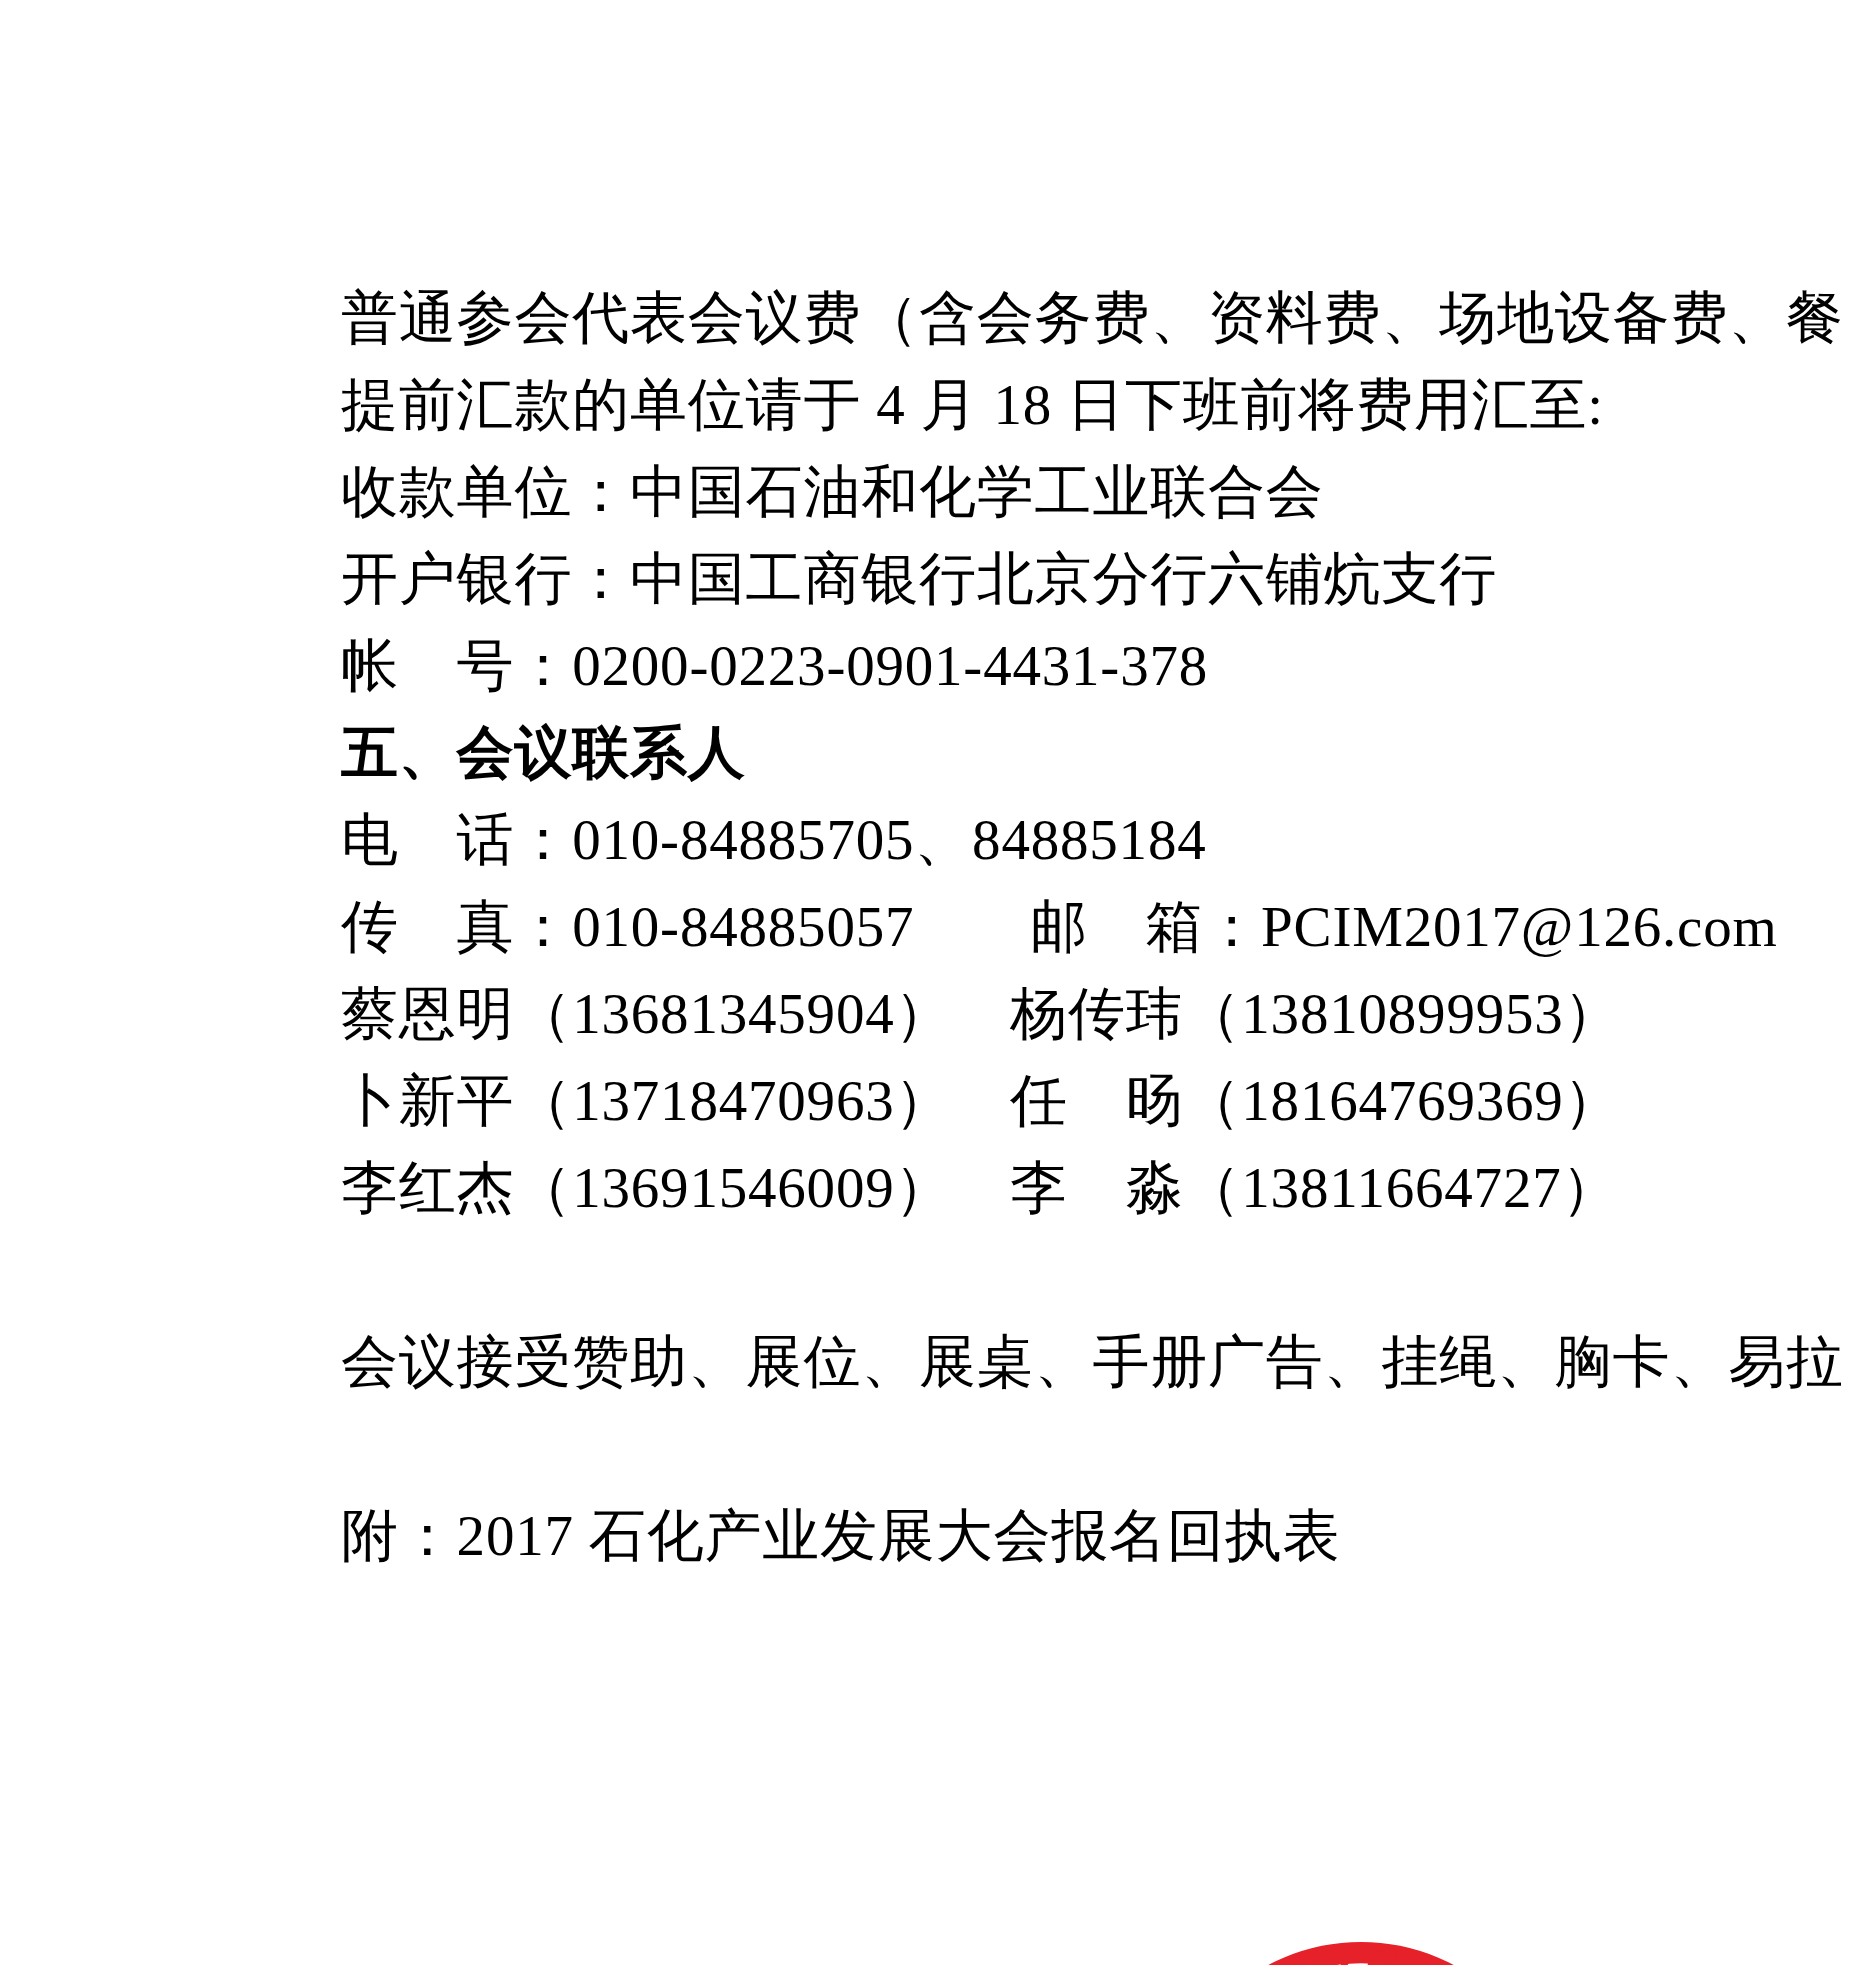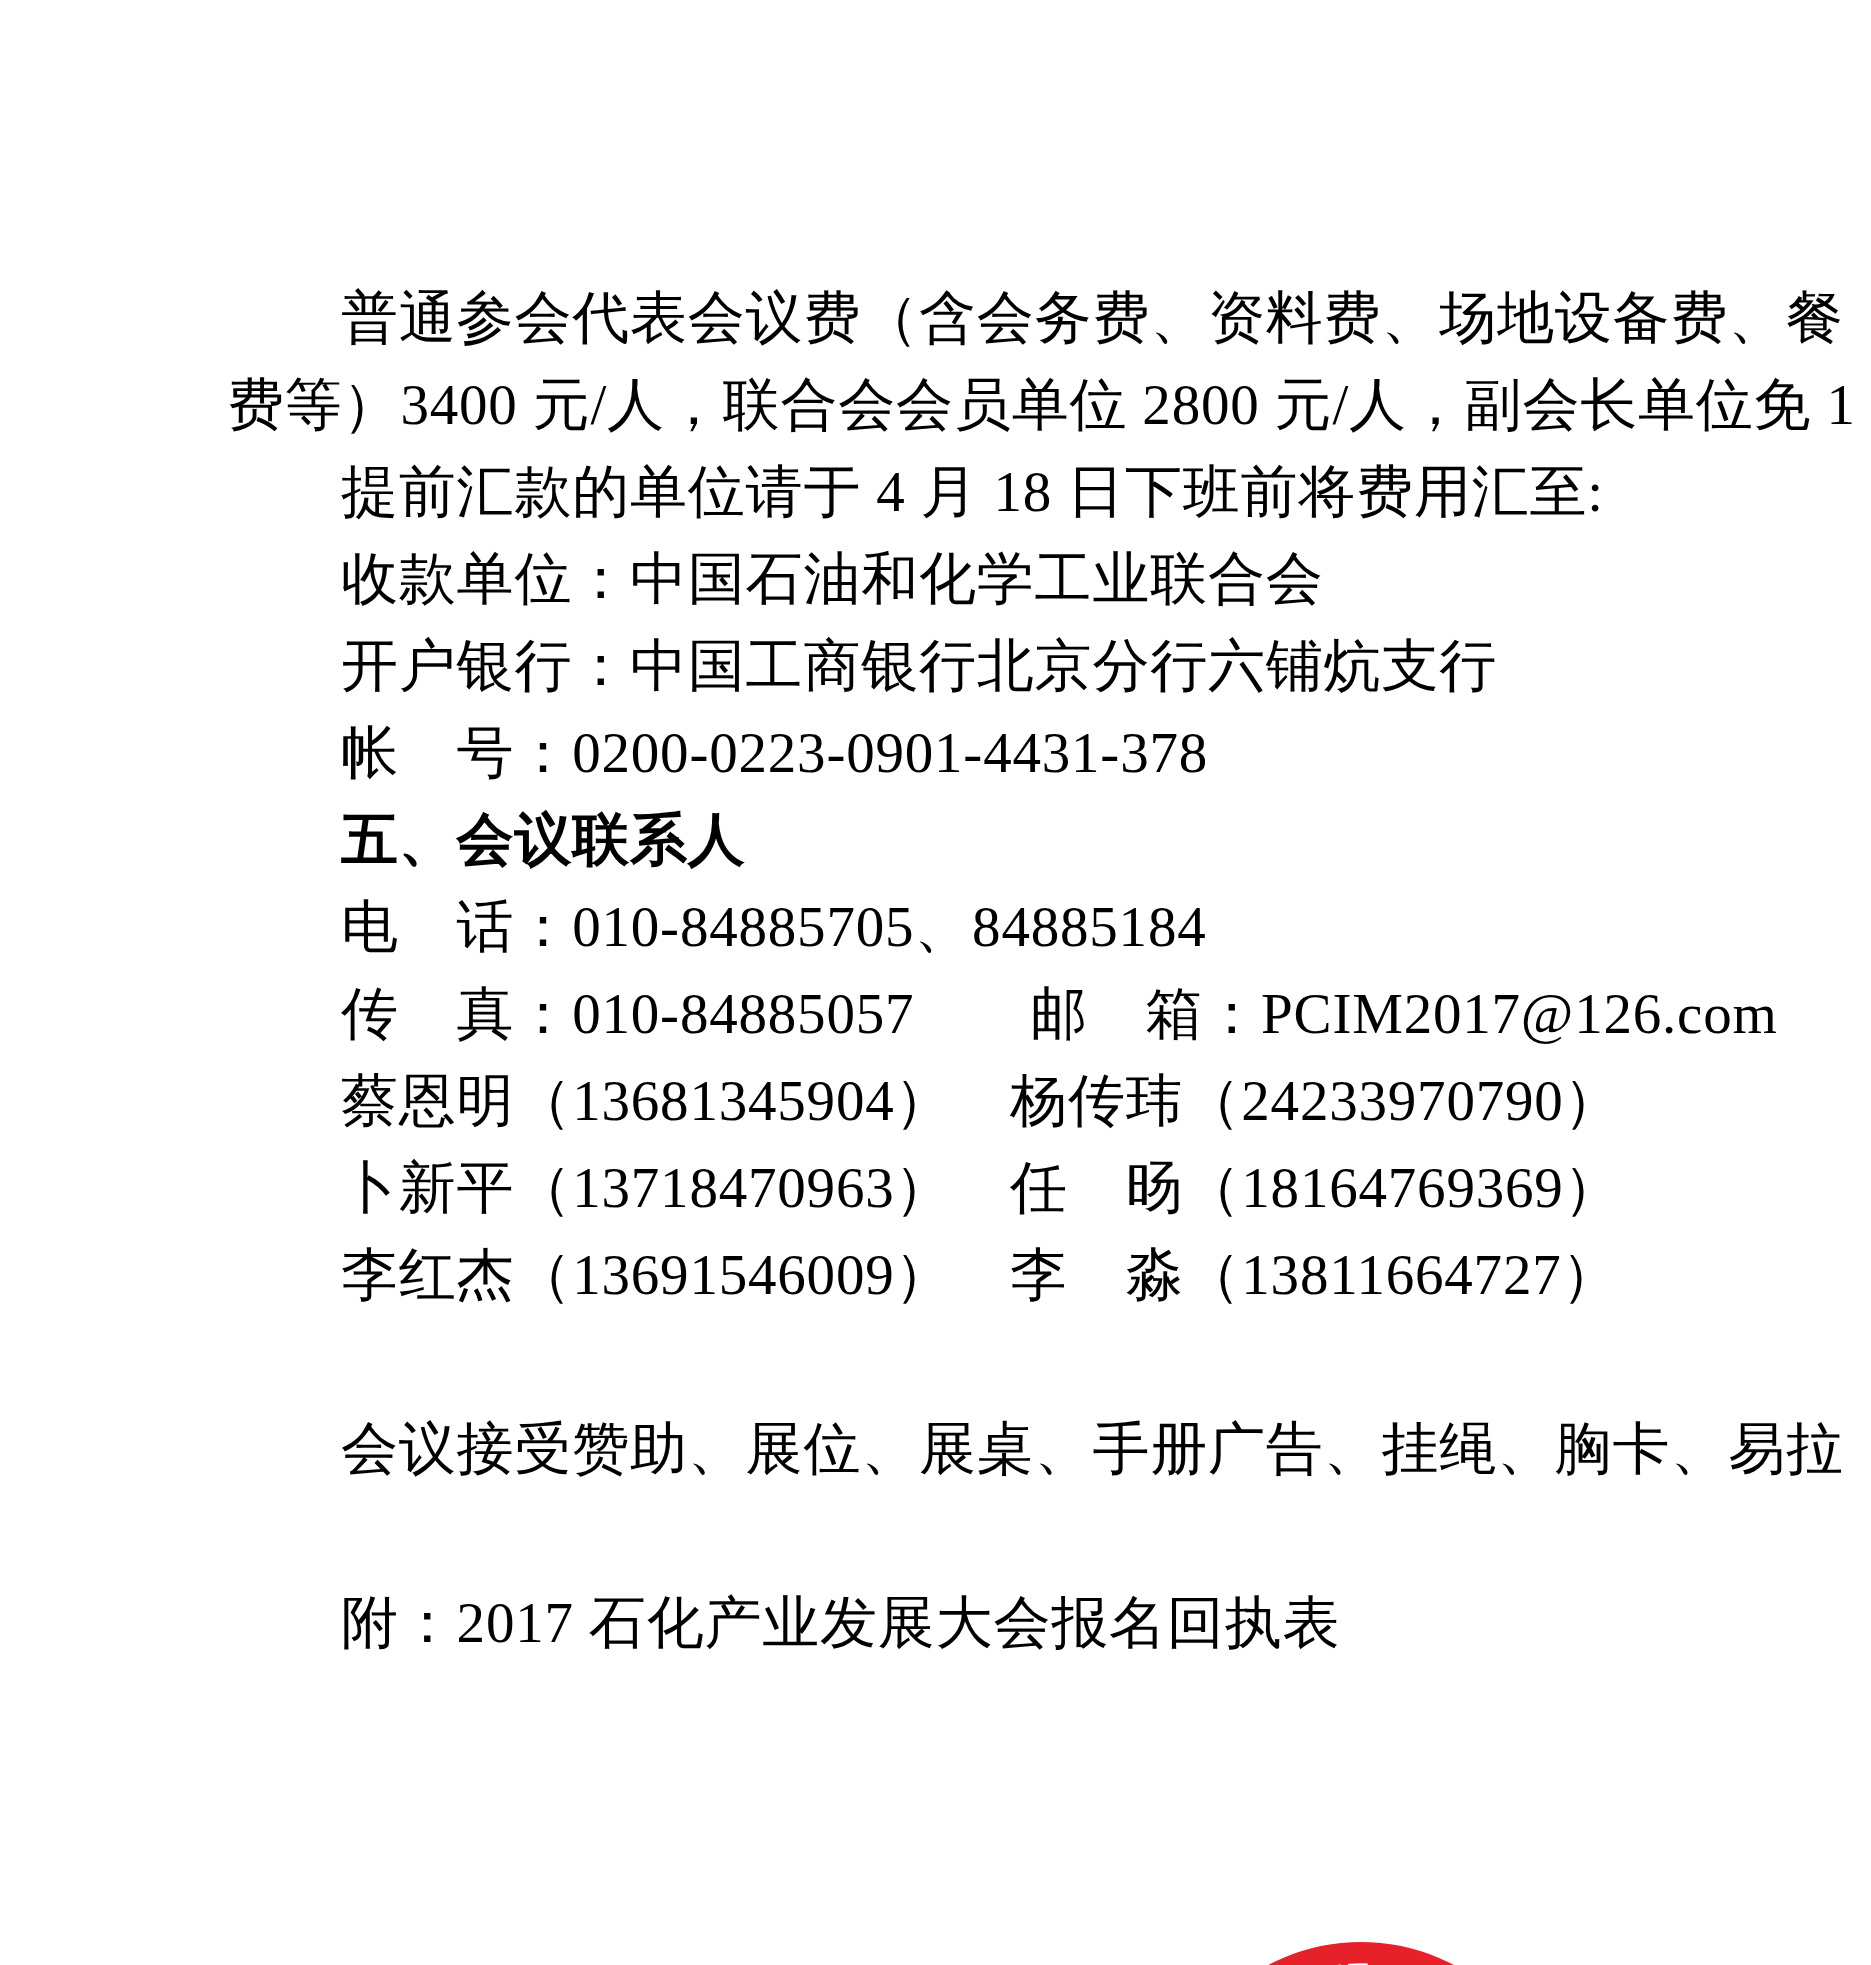--- a/index.html
+++ b/index.html
@@ -33,29 +33,28 @@
     z-index:1;
   }
 </style>
 </head>
 <body>
 
 <div class="page">
 
   <div class="text-block">
     <div class="line indent">普通参会代表会议费（含会务费、资料费、场地设备费、餐</div>
-    <div class="line">费等）3400 元/人，联合会会员单位 2800 元/人，副会长单位免 1</div>
     <div class="line indent">提前汇款的单位请于 4 月 18 日下班前将费用汇至:</div>
     <div class="line indent">收款单位：中国石油和化学工业联合会</div>
     <div class="line indent">开户银行：中国工商银行北京分行六铺炕支行</div>
     <div class="line indent">帐　号：0200-0223-0901-4431-378</div>
     <div class="line indent bold">五、会议联系人</div>
     <div class="line indent">电　话：010-84885705、84885184</div>
     <div class="line indent">传　真：010-84885057　　邮　箱：PCIM2017@126.com</div>
-    <div class="line indent">蔡恩明（13681345904）　杨传玮（24233970790）</div>
+    <div class="line indent">蔡恩明（13681345904）　杨传玮（13810899953）</div>
     <div class="line indent">卜新平（13718470963）　任　旸（18164769369）</div>
     <div class="line indent">李红杰（13691546009）　李　淼（13811664727）</div>
     <div class="line blank"></div>
     <div class="line indent">会议接受赞助、展位、展桌、手册广告、挂绳、胸卡、易拉</div>
     <div class="line blank"></div>
     <div class="line indent">附：2017 石化产业发展大会报名回执表</div>
   </div>
 
   <svg class="seal" viewBox="0 0 1064 1116" xmlns="http://www.w3.org/2000/svg">
     <defs>

